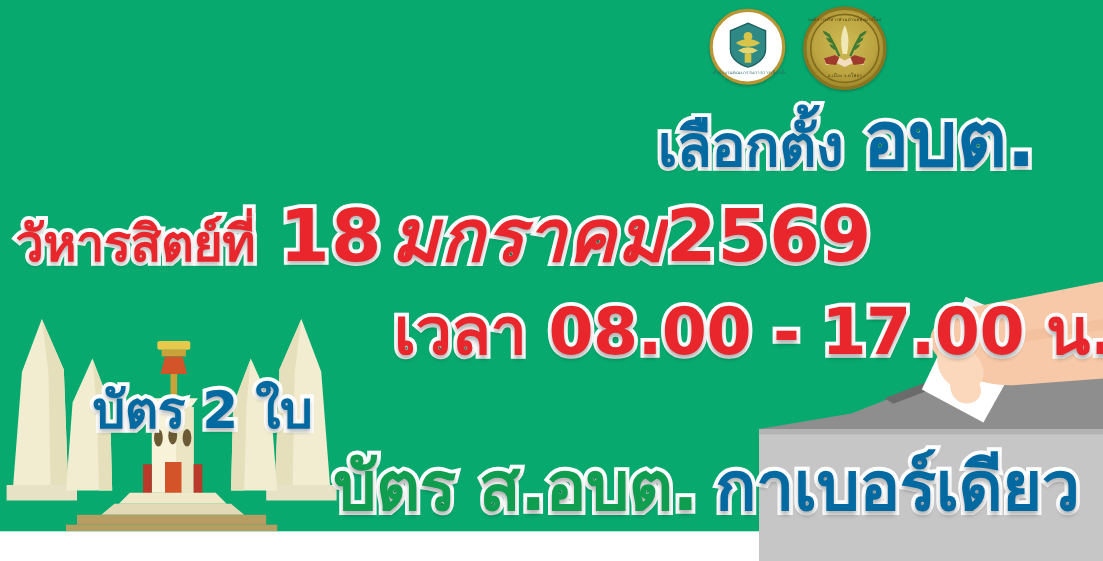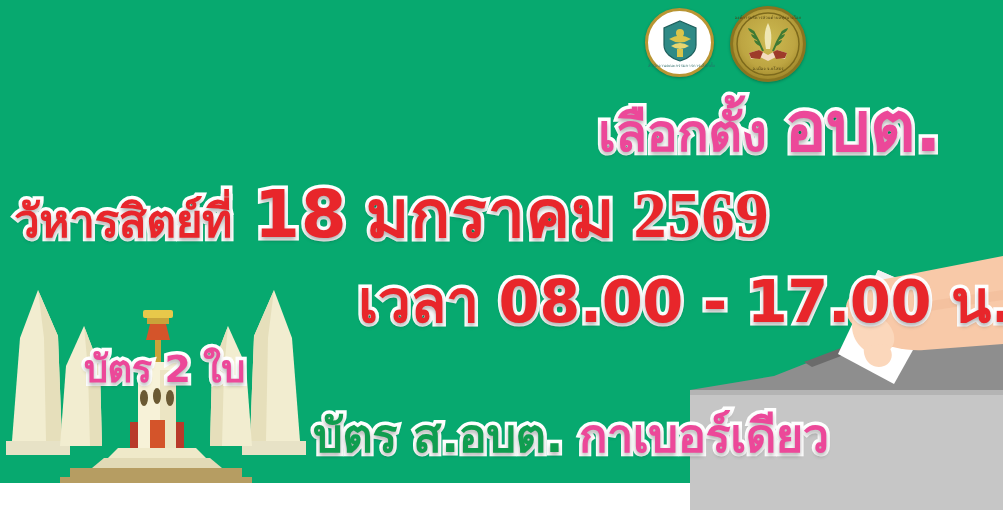--- a/index.html
+++ b/index.html
@@ -54,21 +54,21 @@
   .disp{
     position:absolute;
     white-space:nowrap;
     font-weight:bold;
     line-height:1;
     letter-spacing:-.5px;
   }
 
   
   .t-black{
-    color:#ec4899;
+    color:#0369a1;
     -webkit-text-stroke:7px #ffffff;
     paint-order:stroke fill;
     text-shadow:0 3px 4px rgba(0,0,0,.30);
   }
   .t-red{
     color:#e8262b;
     -webkit-text-stroke:7px #ffffff;
     paint-order:stroke fill;
     text-shadow:0 3px 4px rgba(0,0,0,.30);
   }
@@ -92,27 +92,27 @@
 
   
   #row-date{ left:14px; top:182px; font-size:62px; }
   #row-date .lbl{ font-size:46px; }
   #row-date .num{ font-size:66px; letter-spacing:1px; }
 
   
   #row-time{ left:330px; top:272px; font-size:59px;margin-left:28px; }
 
   
-  #row-cards{ left:84px; top:350px; font-size:38px; }
+  #row-cards{ left:84px; top:350px; font-size:47px; }
 
   
   #row-mayor{ left:322px; top:344px; font-size:47px; }
 
   
-  #row-council{ left:313px; top:412px; font-size:47px; }
+  #row-council{ left:303px; top:412px; font-size:62px; }
 
   
   #monument{
     position:absolute;left:0;top:278px;width:312px;height:205px;
   }
   #monument svg{display:block;}
 
   
   #ballotbox{
     position:absolute;left:684px;top:318px;width:319px;height:192px;
@@ -248,21 +248,21 @@
     </svg>
     <div class="logo-cap" style="top:7px;color:#4a3f12;">องค์การบริหารส่วนตำบลทุ่งนางโอก</div>
     <div class="logo-cap" style="bottom:8px;color:#4a3f12;">อ.เมือง จ.ยโสธร</div>
   </div>
 
   <div class="disp t-black" id="row-headline">
     <span class="small">เลือกตั้ง</span><span class="big" style="margin-left: 18px;">อบต.</span>
   </div>
 
   <div class="disp t-red" id="row-date">
-    <span class="lbl">วัหารสิตย์ที่</span><span class="num" style="margin-left: 22px;">18</span><span class="num" style="margin-left: 18px;">มกราคม</span><span class="num" style="margin-left: 18px; font-family: Liberation Serif, serif;">2569</span>
+    <span class="lbl">วัหารสิตย์ที่</span><span class="num" style="margin-left: 22px;">18</span><span class="num" style="margin-left: 8px; font-style: italic;">มกราคม</span><span class="num" style="">2569</span>
   </div>
 
   <div class="disp t-red" id="row-time">
     <span>เวลา 08.00 - 17.00 น.</span>
   </div>
 
   <div class="disp t-black" id="row-cards">
     <span>บัตร 2 ใบ</span>
   </div>
 

